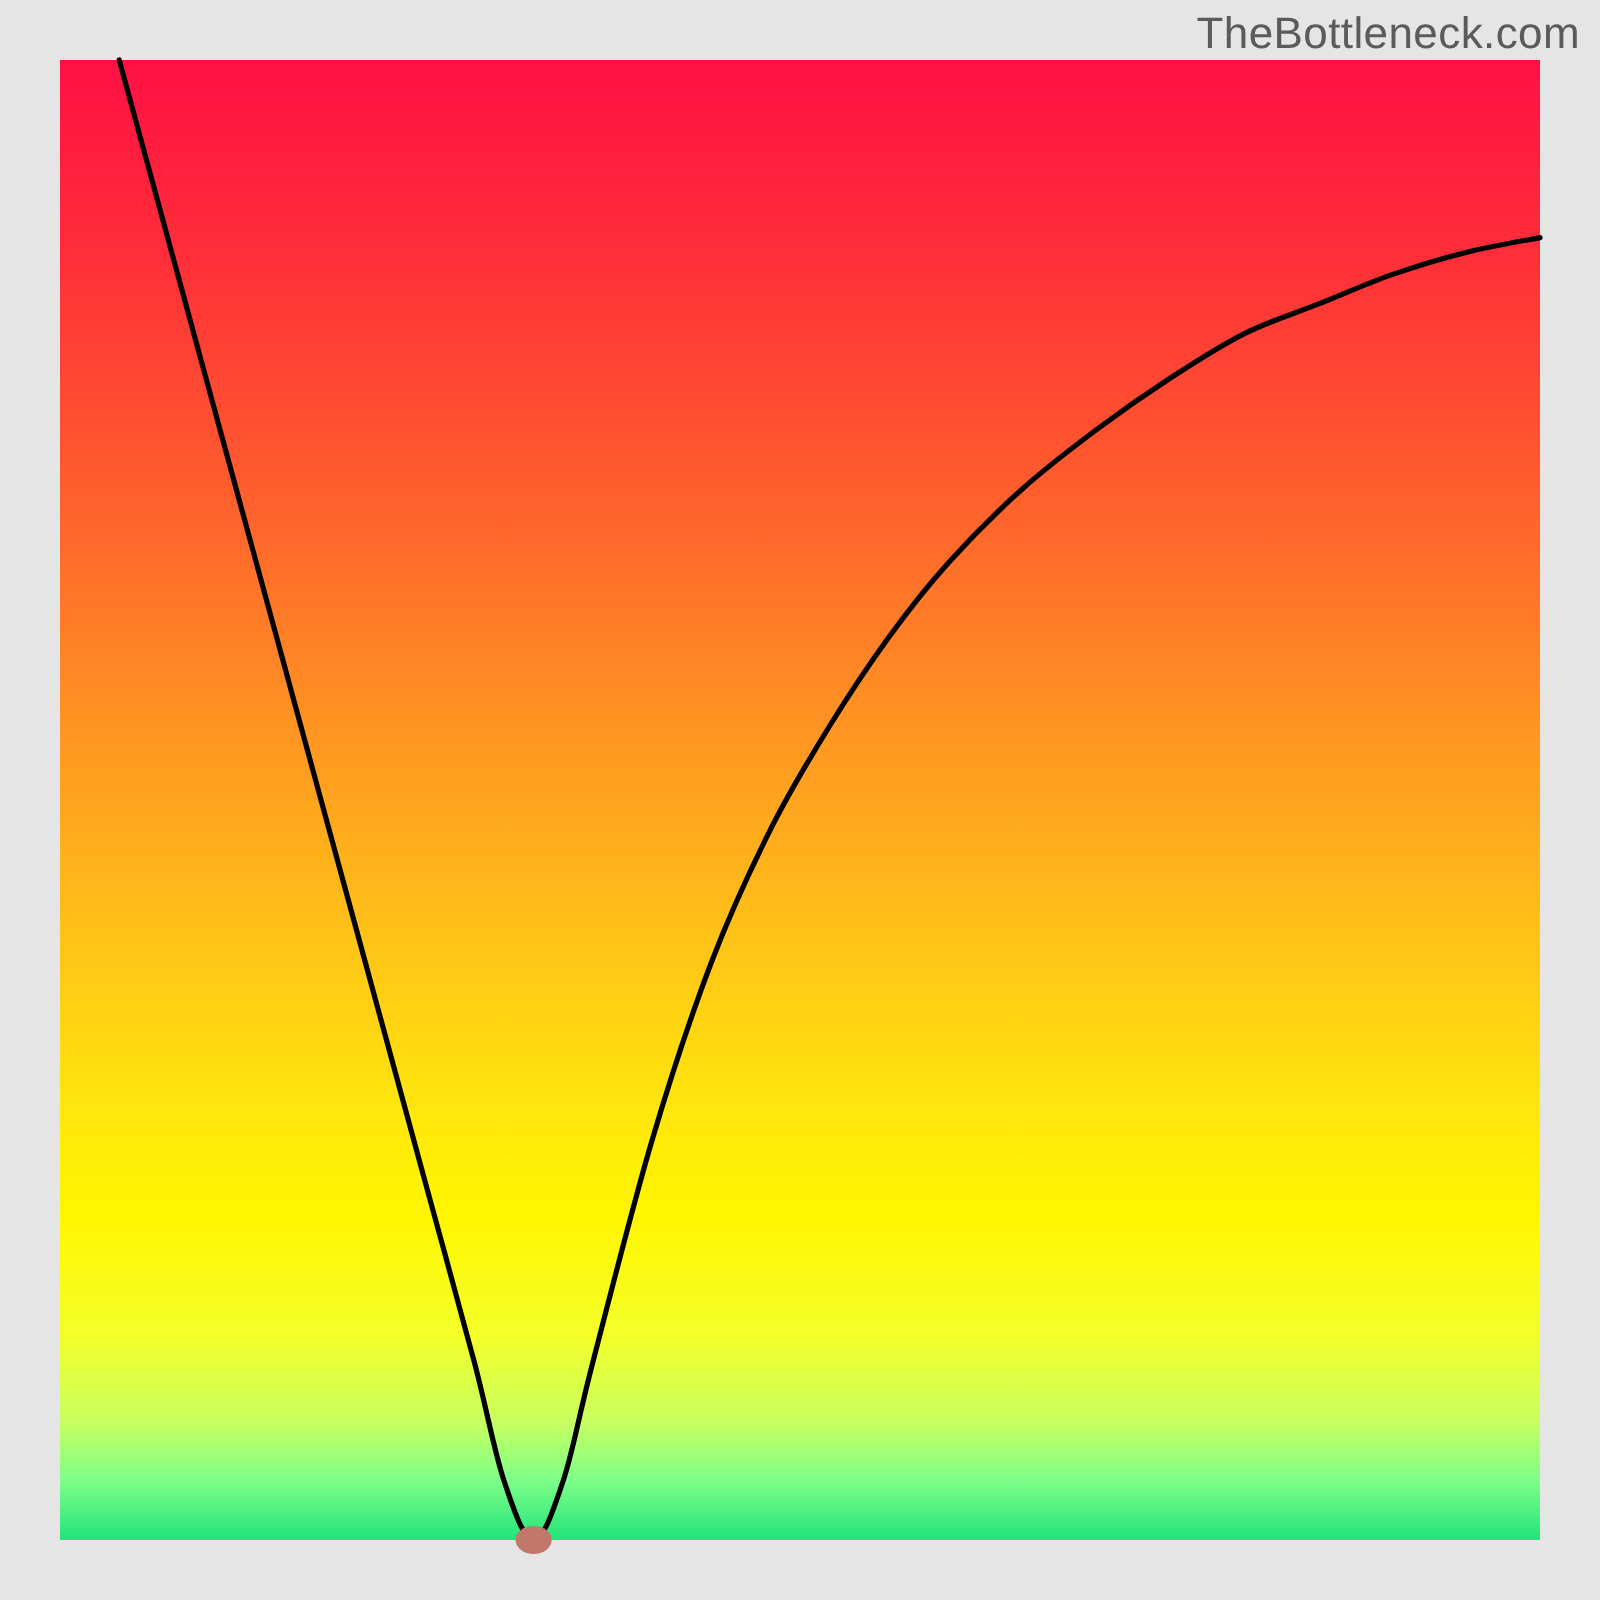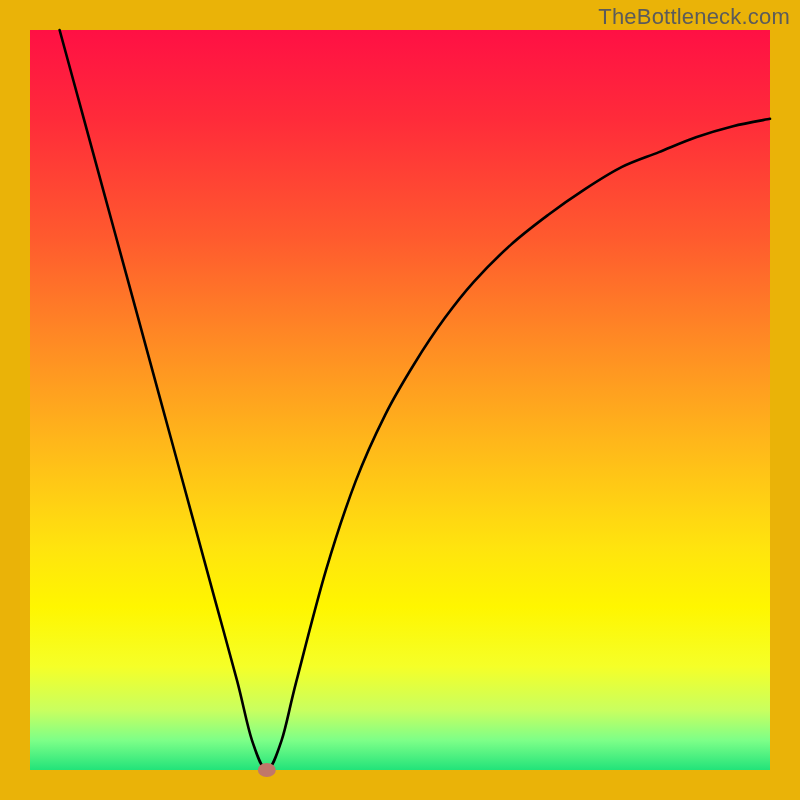--- a/index.html
+++ b/index.html
@@ -7,21 +7,21 @@
     padding: 0;
     width: 800px;
     height: 800px;
     overflow: hidden;
     background: #000;
   }
   .wrap {
     position: relative;
     width: 800px;
     height: 800px;
-    background: #eab308;
+    background: #e5e5e5;
   }
   .watermark {
     position: absolute;
     top: 4px;
     right: 10px;
     font-family: Arial, Helvetica, sans-serif;
     font-size: 22px;
     color: #5b5b5b;
     letter-spacing: 0.2px;
     font-weight: 400;

